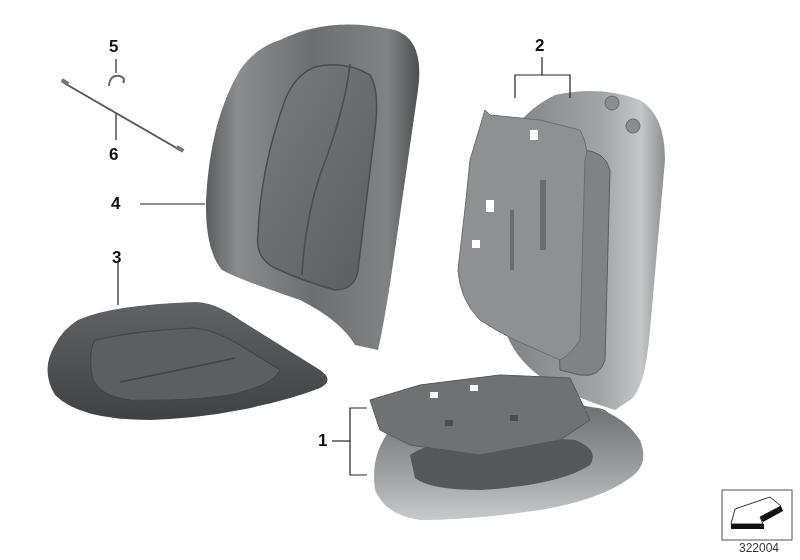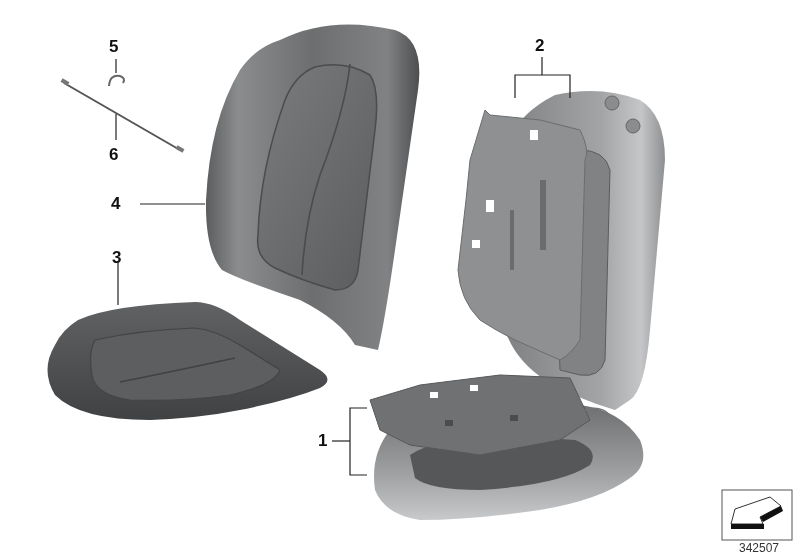--- a/index.html
+++ b/index.html
@@ -108,13 +108,13 @@
   </g>
 </svg>
 </div>
 
 <span class="callout" style="left:109px;top:38px;">5</span>
 <span class="callout" style="left:109px;top:146px;">6</span>
 <span class="callout" style="left:535px;top:37px;">2</span>
 <span class="callout" style="left:111px;top:195px;">4</span>
 <span class="callout" style="left:112px;top:249px;">3</span>
 <span class="callout" style="left:318px;top:432px;">1</span>
-<span class="diagram-id">342507</span>
+<span class="diagram-id">322004</span>
 
 </body></html>

